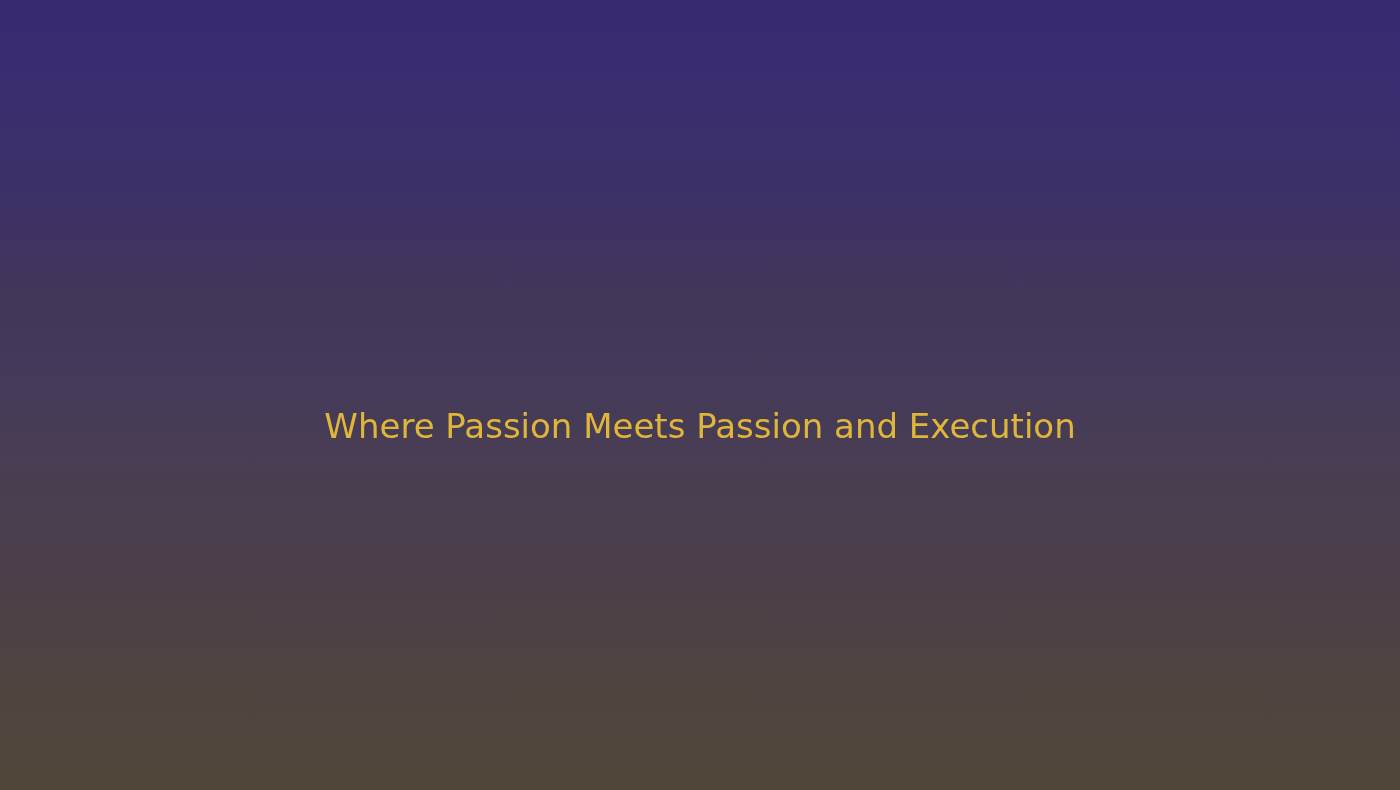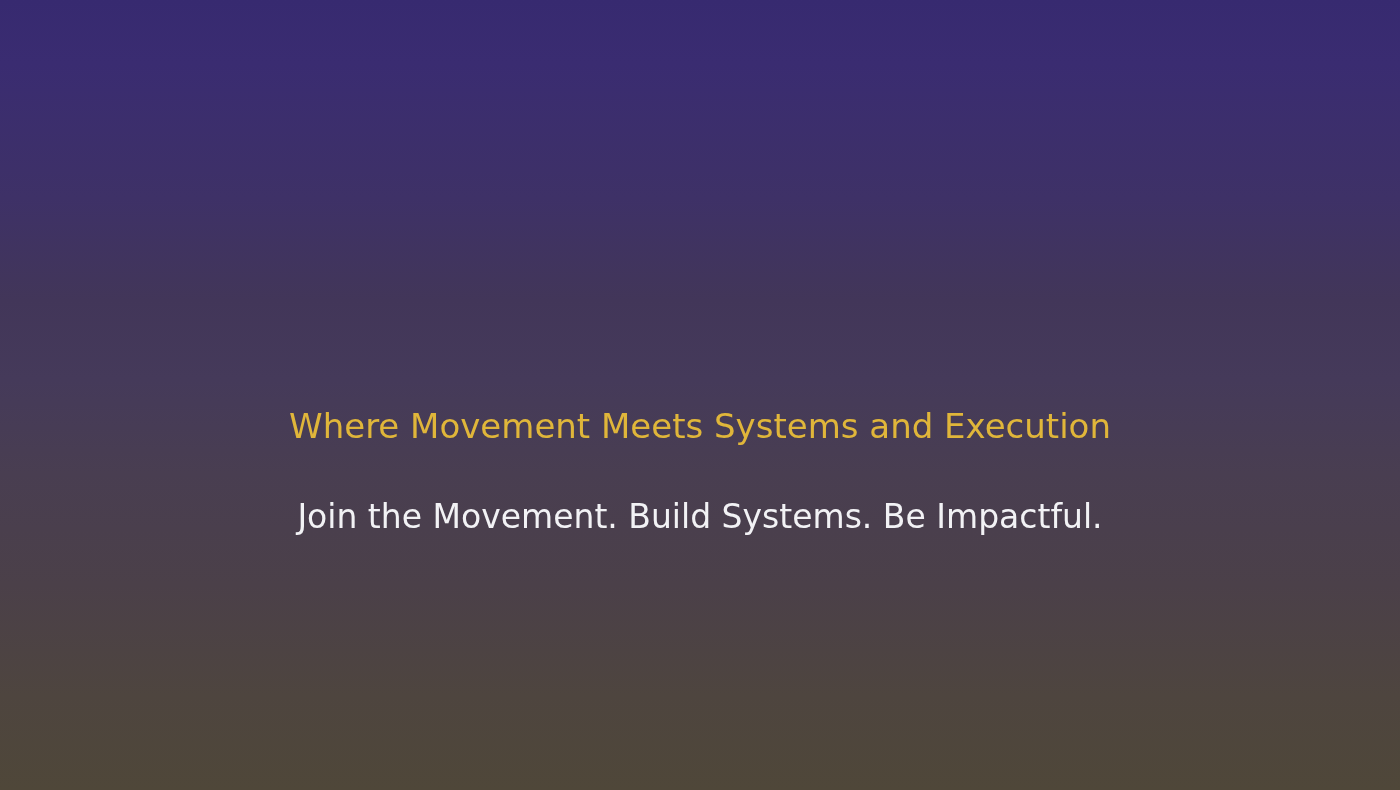--- a/index.html
+++ b/index.html
@@ -91,17 +91,16 @@
     top: 497px;
     left: 0;
   }
 </style>
 </head>
 <body>
 
 <div class="hero">
 
 
-  <p class="hero-subtitle">Where Movement Meets Systems and Execution</p>
+  <p class="hero-subtitle">Where Passion Meets Passion and Execution</p>
 
-  <p class="hero-tagline">Join the Movement. Build Systems. Be Impactful.</p>
 
 </div>
 
 </body></html>

